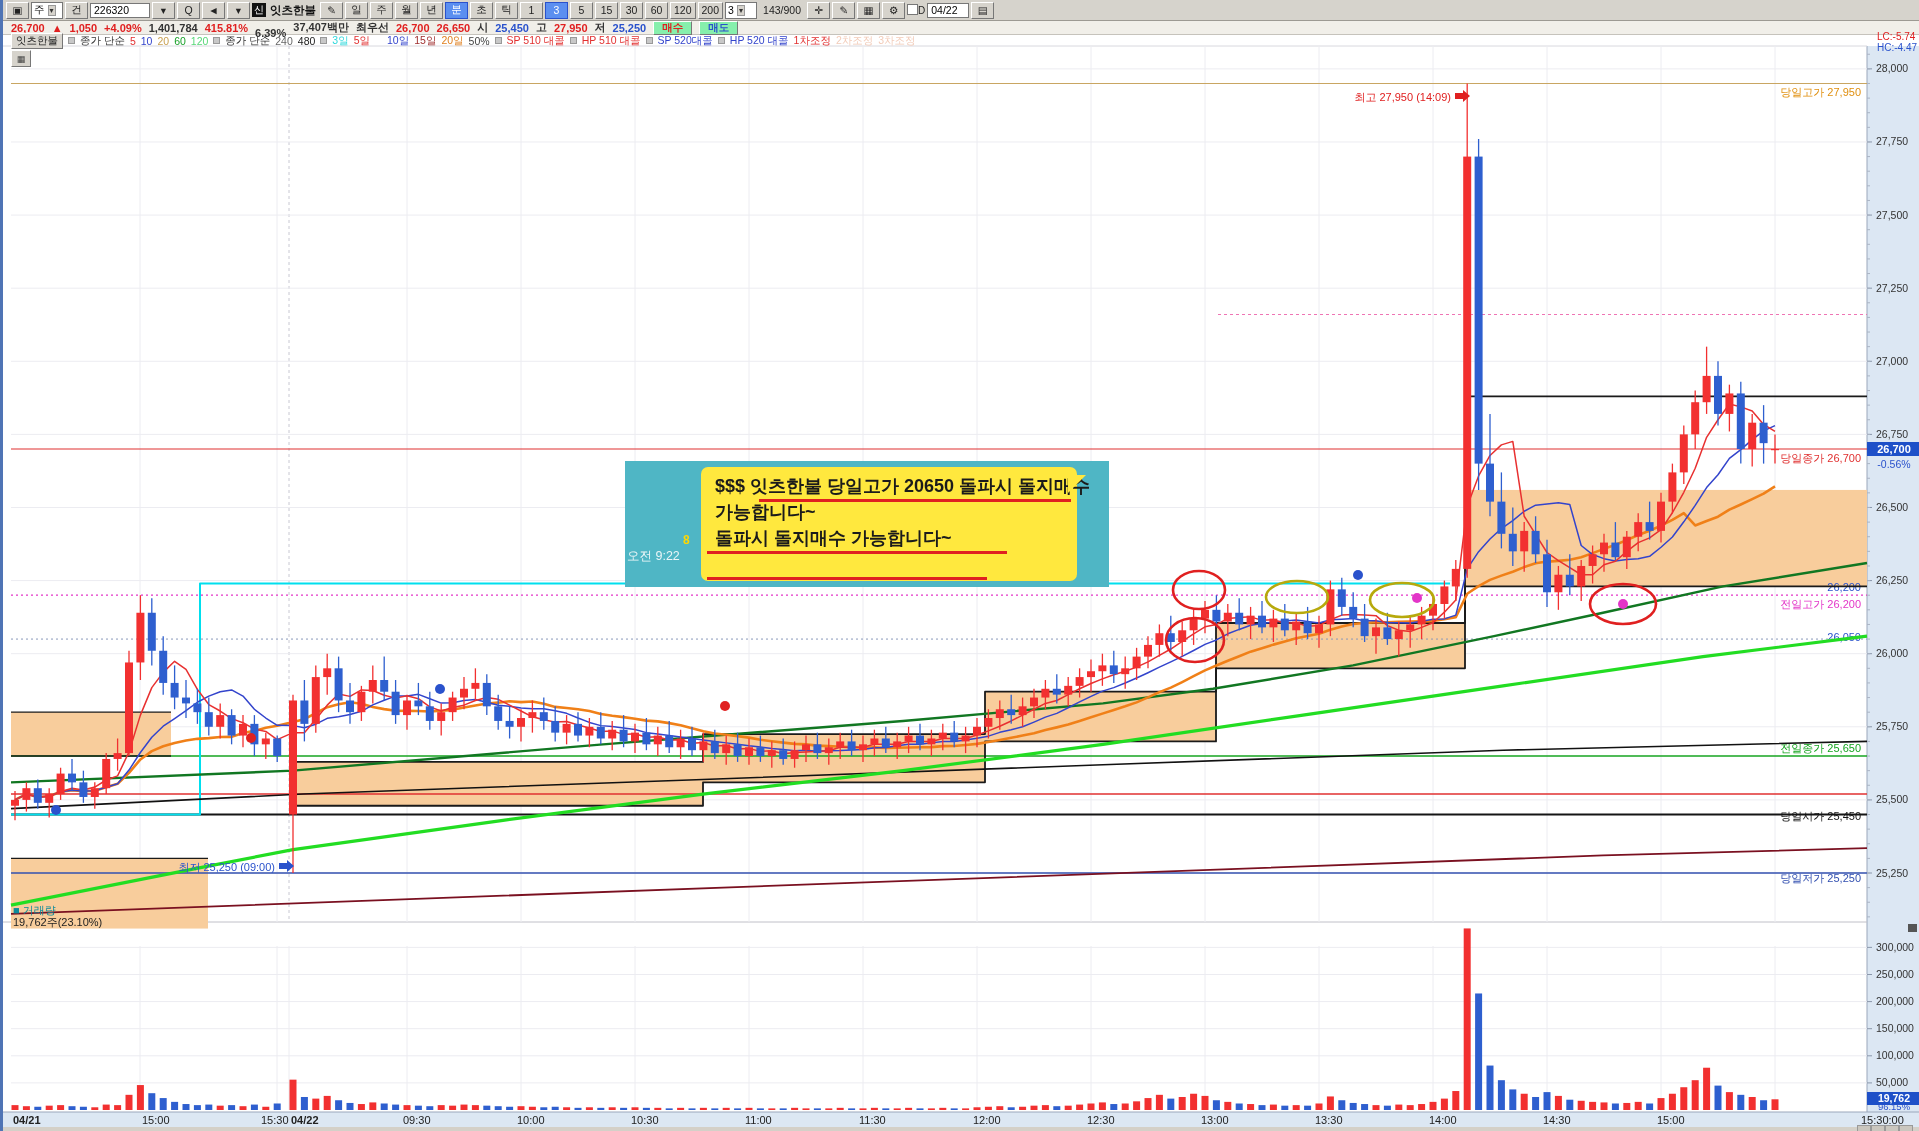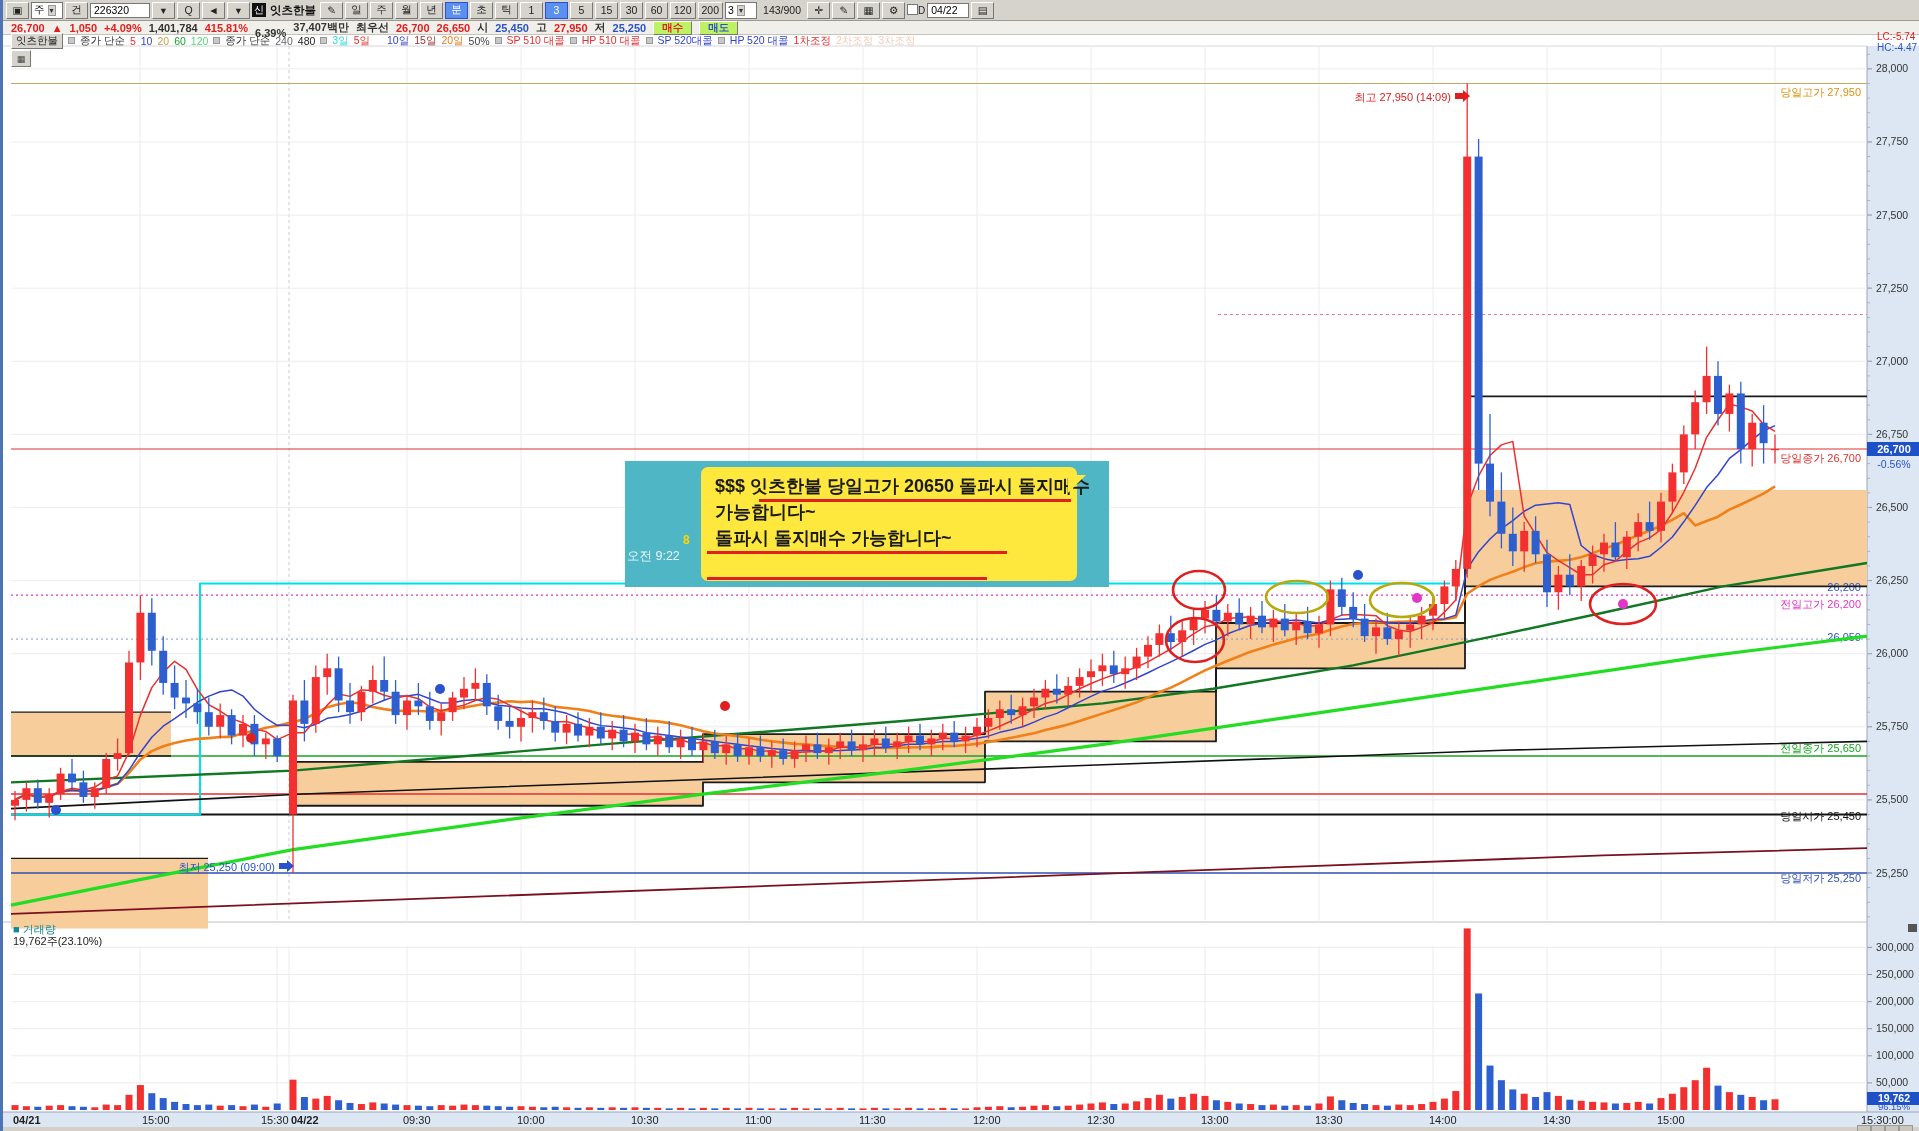--- a/index.html
+++ b/index.html
@@ -14,37 +14,37 @@
   .tcombo{display:inline-flex;align-items:center;height:15px;background:#fff;border:1px solid #777;padding:0 2px;font-size:10.5px;}
   .tcombo .arr{color:#333;font-size:8px;margin-left:3px;background:#d6d3cc;border:1px solid #999;padding:0 1px;}
   .tinput{height:13px;background:#fff;border:1px solid #777;padding:0 3px;font-size:10.5px;width:52px;display:inline-flex;align-items:center;}
   .badge{background:#111;color:#fff;font-size:10px;padding:0 2px;height:14px;display:inline-flex;align-items:center;}
   .ttitle{font-weight:bold;font-size:11.5px;color:#111;padding:0 2px;}
   
   #toolbar2{position:absolute;left:0;top:21px;width:100%;height:13px;background:#f1efe9;border-bottom:1px solid #c6c3bc;
             display:flex;align-items:center;font-size:11px;font-weight:bold;padding-left:8px;gap:0;}
   #toolbar2 span{margin-right:7px;}
   .qbtn{font-size:10.5px;font-weight:bold;height:12px;padding:0 8px;border:1px solid;border-color:#fff #777 #777 #fff;
-        background:#bef264;display:inline-flex;align-items:center;margin-right:3px;cursor:pointer;}
+        background:#86efac;display:inline-flex;align-items:center;margin-right:3px;cursor:pointer;}
   
   #legendrow{position:absolute;left:8px;top:34px;height:13px;display:flex;align-items:center;font-size:10.5px;gap:5px;z-index:3;white-space:nowrap;}
   .lsq{width:5px;height:5px;background:#c8c8c8;border:1px solid #999;display:inline-block;}
   .ltab{background:#d9d6cf;border:1px solid;border-color:#fff #777 #777 #fff;padding:0 4px;font-size:10.5px;}
   #chartToolBtn{position:absolute;left:8px;top:50px;width:18px;height:15px;background:#d6d3cc;
                 border:1px solid;border-color:#fff #777 #777 #fff;z-index:3;font-size:9px;display:flex;align-items:center;justify-content:center;color:#444;cursor:pointer;}
   
   #note{position:absolute;left:622px;top:461px;width:484px;height:126px;background:#4fb6c5;z-index:10;}
   #bubble{position:absolute;left:76px;top:6px;width:376px;height:114px;background:#ffe83e;border-radius:7px;
           padding:6px 12px 0 14px;box-sizing:border-box;font-size:18px;font-weight:bold;color:#1b1b1b;line-height:26px;white-space:nowrap;}
   #bubble:after{content:"";position:absolute;right:-9px;top:8px;border:9px solid transparent;border-left-color:#ffe83e;border-top-color:#ffe83e;}
   .redline{position:absolute;height:3px;background:#e02020;}
   #noteBadge{position:absolute;left:58px;bottom:40px;color:#ffd700;font-size:12px;font-weight:bold;}
   #noteTime{position:absolute;left:2px;bottom:22px;color:#e9f5f7;font-size:12.5px;}
   
-  #volLegend{position:absolute;left:10px;top:923px;z-index:3;font-size:11px;line-height:12px;}
+  #volLegend{position:absolute;left:10px;top:904px;z-index:3;font-size:11px;line-height:12px;}
   #volLegend .t{color:#0e8b9b;} #volLegend .v{color:#222;}
   #lchc{position:absolute;right:2px;top:31px;z-index:3;font-size:10px;line-height:11px;text-align:left;}
   #lchc .lc{color:#e02020;} #lchc .hc{color:#2a52cc;}
   #bottomstrip{position:absolute;left:0;top:1127px;width:100%;height:4px;background:#d4d0c8;z-index:3;}
   .tinyb{position:absolute;top:1125px;width:12px;height:5px;background:#cac6be;border:1px solid #999;z-index:4;}
   svg text{font-family:"Liberation Sans","DejaVu Sans",sans-serif;}
 </style>
 </head>
 <body>
 

